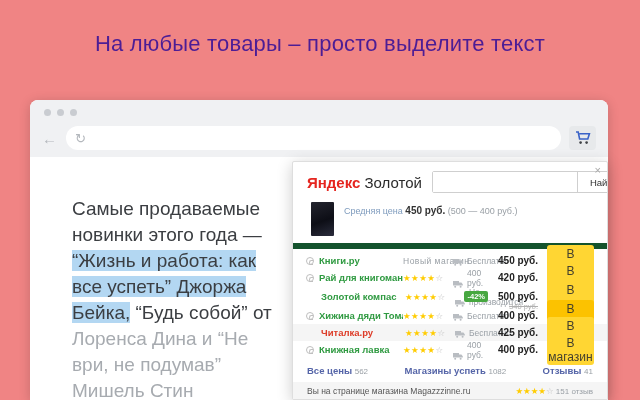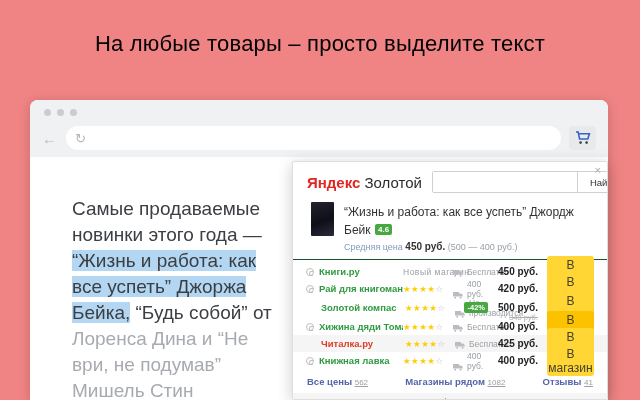--- a/index.html
+++ b/index.html
@@ -4,21 +4,21 @@
 <style>
   * { margin:0; padding:0; box-sizing:border-box; }
   html,body { width:640px; height:400px; }
   body {
     position:relative; overflow:hidden;
     background:#f08484;
     font-family:"Liberation Sans","DejaVu Sans",sans-serif;
   }
   .banner-title {
     position:absolute; top:31px; left:0; width:100%;
-    text-align:center; color:#000000; font-size:22px; font-weight:400;
+    text-align:center; color:#4c1d95; font-size:22px; font-weight:400;
     letter-spacing:0.2px;
   }
   
   .window {
     position:absolute; left:30px; top:100px; width:578px; height:300px;
     background:#ffffff; border-radius:8px 8px 0 0;
     box-shadow:0 2px 12px rgba(0,0,0,0.18);
   }
   .chrome { height:57px; background:#f0f1f3; border-radius:8px 8px 0 0; position:relative; }
   .dots { position:absolute; top:9px; left:14px; display:flex; gap:6px; }
@@ -53,21 +53,21 @@
   .thumb {
     width:23px; height:34px; margin-right:10px; flex:none;
     background:linear-gradient(160deg,#23242e 0%,#0d0e16 55%,#2a2c3c 100%);
     border-radius:1px;
   }
   .product-title { font-size:12px; color:#333; }
   .rating-badge { display:inline-block; background:#47a740; color:#fff; font-size:8px; font-weight:bold; border-radius:2px; padding:1px 3px; vertical-align:2px; }
   .avg-line { font-size:9px; margin-top:3px; color:#9aa0a6; }
   .avg-label { color:#7e9bbd; }
   .avg-price { font-weight:bold; color:#333; font-size:10px; }
-  .offers { border-top:1px solid #14532d; padding-top:3px; }
+  .offers { border-top:6px solid #14532d; padding-top:3px; }
   .offer-row { display:flex; align-items:center; height:17px; padding:0 13px; font-size:9.5px; }
   .offer-row.tall { height:21px; }
   .offer-row.hl-row { background:#f5f5f5; }
   .favicon { width:8px; height:8px; border:1px solid #bfbfbf; border-radius:50%; margin-right:5px; flex:none; position:relative; }
   .favicon::after { content:""; position:absolute; left:2px; top:2px; width:3px; height:3px; border:1px solid #bfbfbf; border-right:none; border-radius:50% 0 0 50%; }
   .shop-name { width:84px; flex:none; font-weight:bold; color:#2f9a41; white-space:nowrap; overflow:hidden; }
   .shop-name.noicon { margin-left:15px; }
   .shop-name.red { color:#dd3b27; }
   .stars-col { width:50px; flex:none; font-size:8.5px; letter-spacing:0.5px; white-space:nowrap; }
   .star-full { color:#ffcc00; }
@@ -75,21 +75,21 @@
   .note { color:#9aa0a6; font-size:8.5px; }
   .delivery-col { flex:1; display:flex; align-items:flex-end; color:#9aa0a6; font-size:8.5px; min-width:0; }
   .truck { margin-right:4px; flex:none; }
   .discount { background:#47a740; color:#fff; font-size:7.5px; font-weight:bold; padding:1px 3px; border-radius:2px; flex:none; }
   .price-col { width:50px; flex:none; text-align:right; font-weight:bold; font-size:10px; color:#222; margin-right:9px; position:relative; }
   .old-price { position:absolute; right:0; top:11px; font-size:7.5px; color:#b0b0b0; text-decoration:line-through; font-weight:normal; }
   .go-btn { width:47px; height:31px; flex:none; background:#ffd633; border:none; border-radius:3px; font-size:12px; color:#45412e; display:flex; align-items:center; justify-content:center; }
   .go-btn.active { background:#fcc200; }
   .footer-links { display:flex; justify-content:space-between; align-items:baseline; padding:7px 14px 6px; font-size:9.5px; }
   .flink { color:#5565a8;font-weight:bold; }
-  .fcount { color:#9aa0a6; font-size:8px;text-decoration:underline; }
+  .fcount { color:#9aa0a6; font-size:8px; }
   .shop-bar { display:flex; justify-content:space-between; align-items:center; background:#f5f5f5; padding:4px 14px; font-size:8.5px; color:#555; }
   .shop-bar-right { font-size:8px; color:#9aa0a6; white-space:nowrap; }
   .shop-bar-right .star-full, .shop-bar-right .star-empty { font-size:8.5px; }
 </style>
 </head>
 <body>
 
 <div class="banner-title">На любые товары – просто выделите текст</div>
 
 <div class="window">
@@ -125,21 +125,20 @@
       <span class="logo"><span class="logo-yandex">Яндекс</span> <span class="logo-market">Золотой</span></span>
       <div class="search-box">
         <input class="search-input" value="" style="">
         <button class="search-btn">Найти</button>
       </div>
     </div>
 
     <div class="product">
       <div class="thumb"></div>
       <div>
-        <div><span class="product-title">“Жизнь и работа: как все успеть” Джордж Бейк</span> <span class="rating-badge">4.6</span></div>
         <div class="avg-line">
           <span class="avg-label">Средняя цена</span>
           <span class="avg-price">450 руб.</span>
           <span>(500 — 400 руб.)</span>
         </div>
       </div>
     </div>
 
     <div class="offers">
 
@@ -241,21 +240,21 @@
           <span>400 руб.</span>
         </span>
         <span class="price-col">400 руб.</span>
         <button class="go-btn">В магазин</button>
       </div>
 
     </div>
 
     <div class="footer-links">
       <span><span class="flink">Все цены</span> <span class="fcount">562</span></span>
-      <span><span class="flink">Магазины рядом</span> <span class="fcount">1082</span></span>
+      <span><span class="flink">Магазины успеть</span> <span class="fcount">1082</span></span>
       <span><span class="flink">Отзывы</span> <span class="fcount">41</span></span>
     </div>
 
     <div class="shop-bar">
       <span>Вы на странице магазина Magazzzinne.ru</span>
       <span class="shop-bar-right"><span class="star-full">★★★★</span><span class="star-empty">☆</span> <span>151 отзыв</span></span>
     </div>
 
   </div>
 </div>

